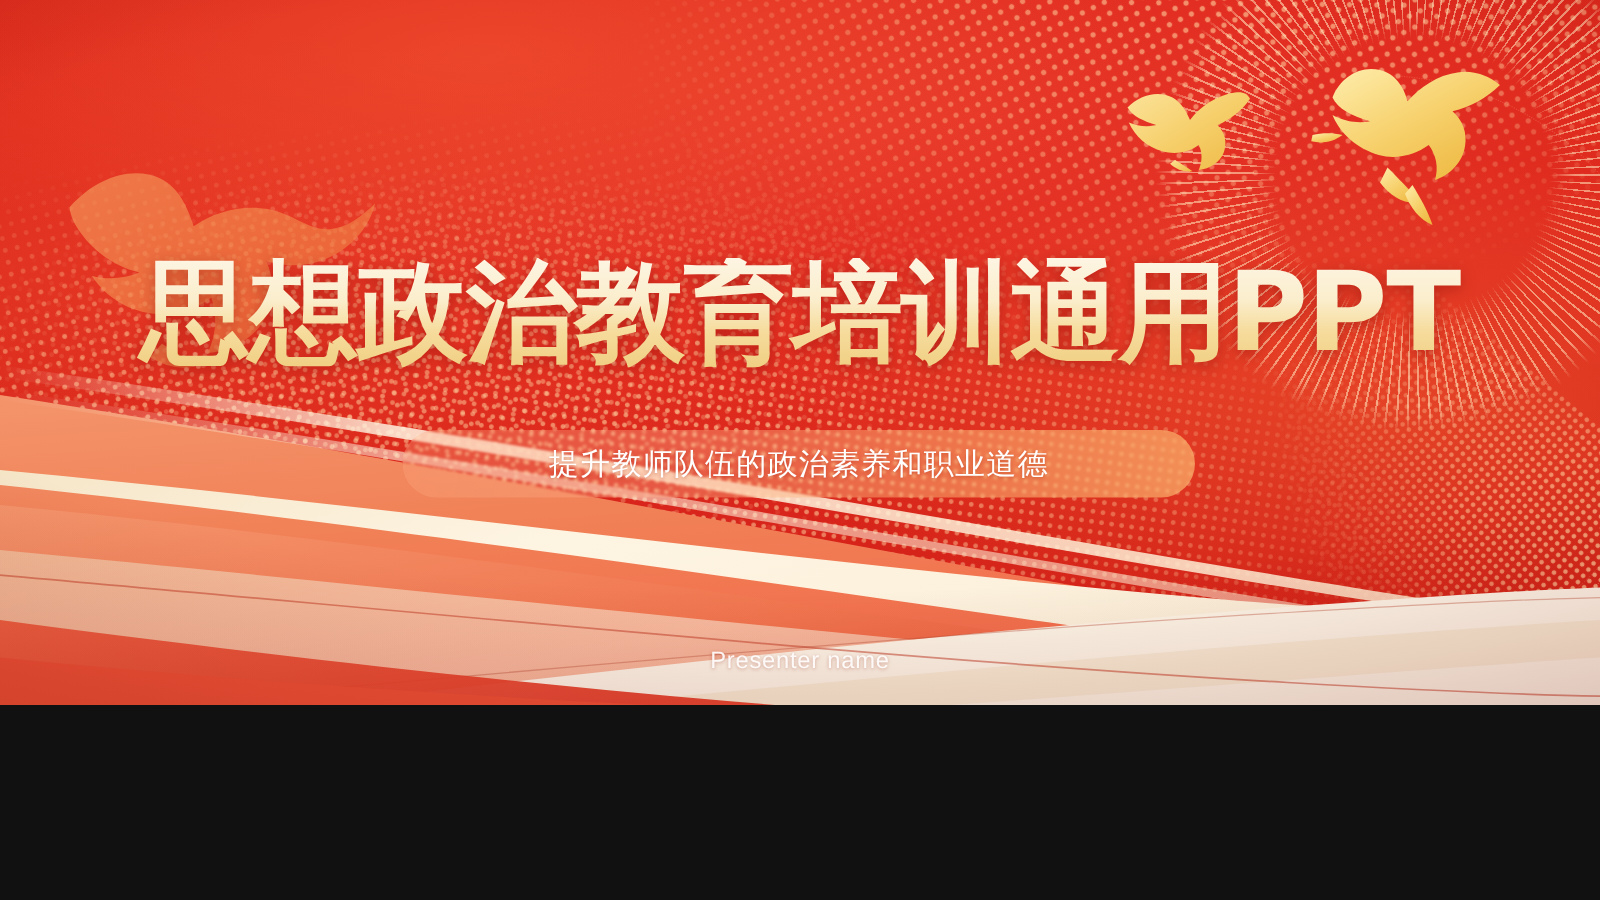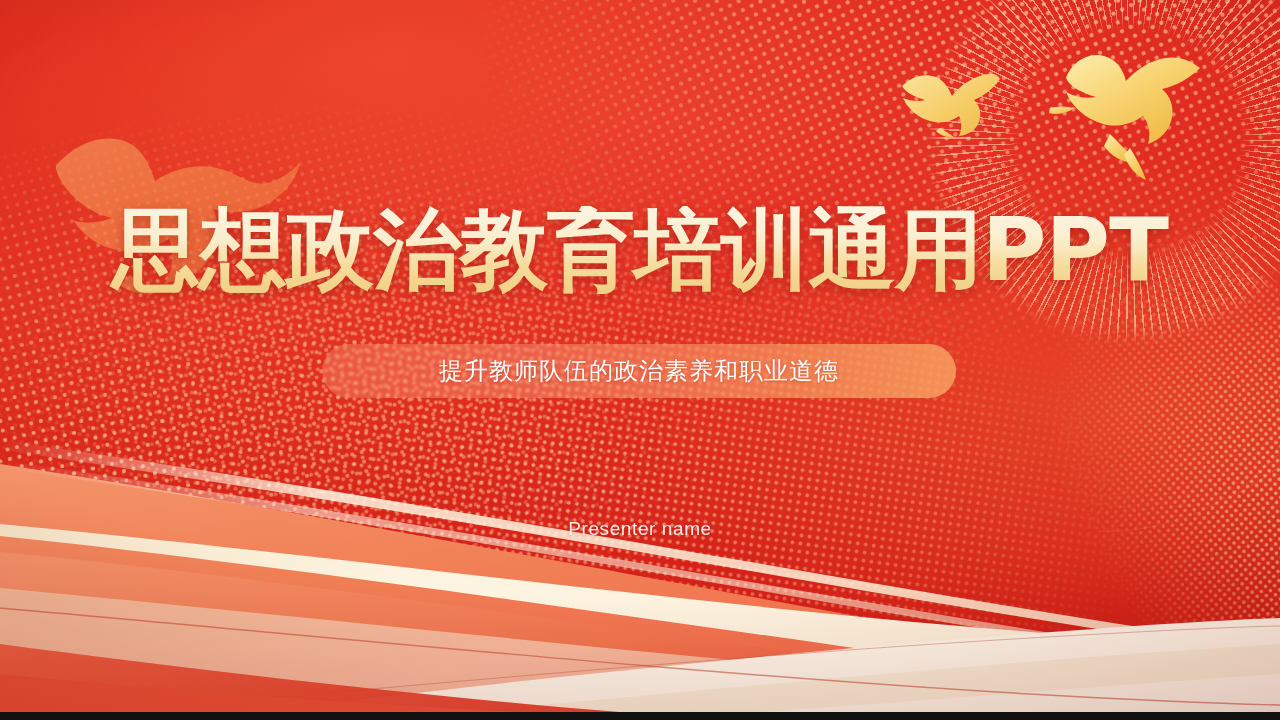--- a/index.html
+++ b/index.html
@@ -1,20 +1,20 @@
 <!DOCTYPE html>
 <html><head>
 <meta charset="utf-8">
 <style>
   html,body{margin:0;padding:0;background:#111;}
   body{font-family:"Liberation Sans","DejaVu Sans",sans-serif;}
 
   #slide{
     position:relative;
-    width:1280px;height:712px;
+    width:1280px;height:564px;
     overflow:hidden;
     background:#e02a20;
     isolation:isolate;
   }
 
   
   .bg-base{
     position:absolute;inset:0;
     background:
       radial-gradient(120% 90% at 52% 18%, #e8372a 0%, #df2a1e 42%, #d21f17 78%, #c4170f 100%);

